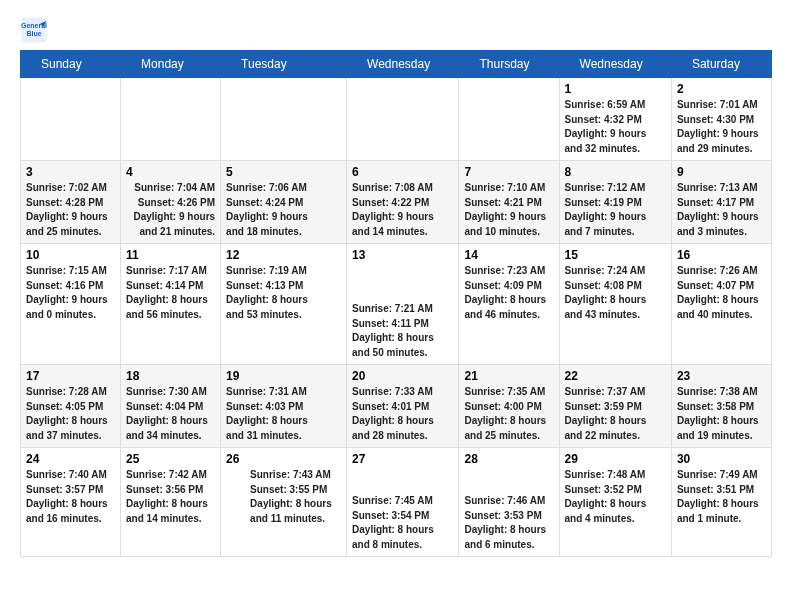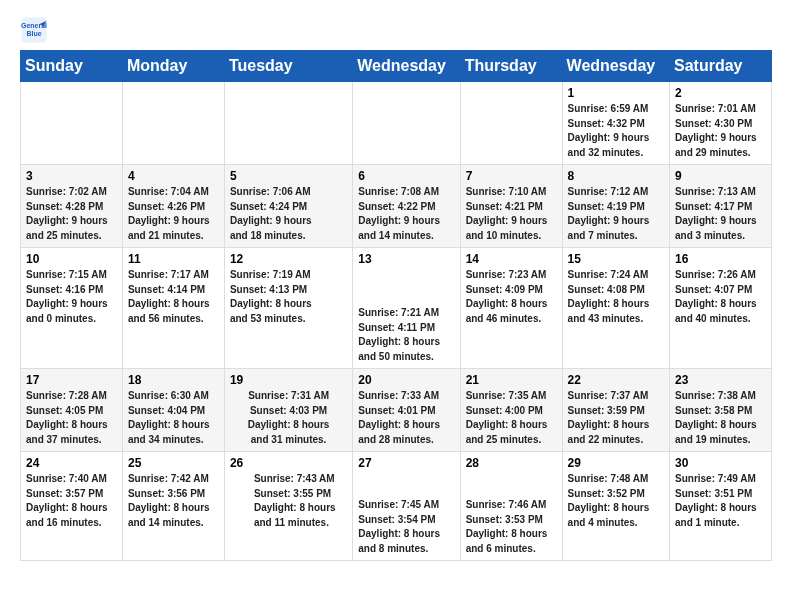--- a/index.html
+++ b/index.html
@@ -50,24 +50,24 @@
     table {
       width: 100%;
       border-collapse: collapse;
       font-size: 10.5px;
     }
     thead tr {
       background: #1a5fb4;
       color: #fff;
     }
     thead th {
-      padding: 6px 4px;
+      padding: 6px 20px;
       text-align: left;
-      font-size: 16px;
-      font-weight: bold;
+      font-size: 12px;
+      font-weight: normal;
       border: 1px solid #1a5fb4;
     }
     tbody tr {
       border-bottom: 1px solid #ccc;
     }
     tbody td {
       vertical-align: top;
       padding: 4px 5px;
       border: 1px solid #ddd;
       min-height: 70px;
@@ -155,21 +155,21 @@
       <tr>
         <td>
           <span class="day-number">3</span>
           <div class="day-info" style="white-space: pre-line;">Sunrise: 7:02 AM
 Sunset: 4:28 PM
 Daylight: 9 hours
 and 25 minutes.</div>
         </td>
         <td>
           <span class="day-number">4</span>
-          <div class="day-info" style="white-space: pre-line;">Sunrise: 7:04 AM
+          <div class="day-info" style="white-space: pre-line; text-align: right;">Sunrise: 7:04 AM
 Sunset: 4:26 PM
 Daylight: 9 hours
 and 21 minutes.</div>
         </td>
         <td>
           <span class="day-number">5</span>
           <div class="day-info" style="white-space: pre-line;">Sunrise: 7:06 AM
 Sunset: 4:24 PM
 Daylight: 9 hours
 and 18 minutes.</div>
@@ -257,28 +257,28 @@
       <tr>
         <td>
           <span class="day-number">17</span>
           <div class="day-info" style="white-space: pre-line;">Sunrise: 7:28 AM
 Sunset: 4:05 PM
 Daylight: 8 hours
 and 37 minutes.</div>
         </td>
         <td>
           <span class="day-number">18</span>
-          <div class="day-info" style="white-space: pre-line;">Sunrise: 6:30 AM
+          <div class="day-info" style="white-space: pre-line;">Sunrise: 7:30 AM
 Sunset: 4:04 PM
 Daylight: 8 hours
 and 34 minutes.</div>
         </td>
         <td>
           <span class="day-number">19</span>
-          <div class="day-info" style="white-space: pre-line; text-align: center;">Sunrise: 7:31 AM
+          <div class="day-info" style="white-space: pre-line;">Sunrise: 7:31 AM
 Sunset: 4:03 PM
 Daylight: 8 hours
 and 31 minutes.</div>
         </td>
         <td>
           <span class="day-number">20</span>
           <div class="day-info" style="white-space: pre-line;">Sunrise: 7:33 AM
 Sunset: 4:01 PM
 Daylight: 8 hours
 and 28 minutes.</div>

